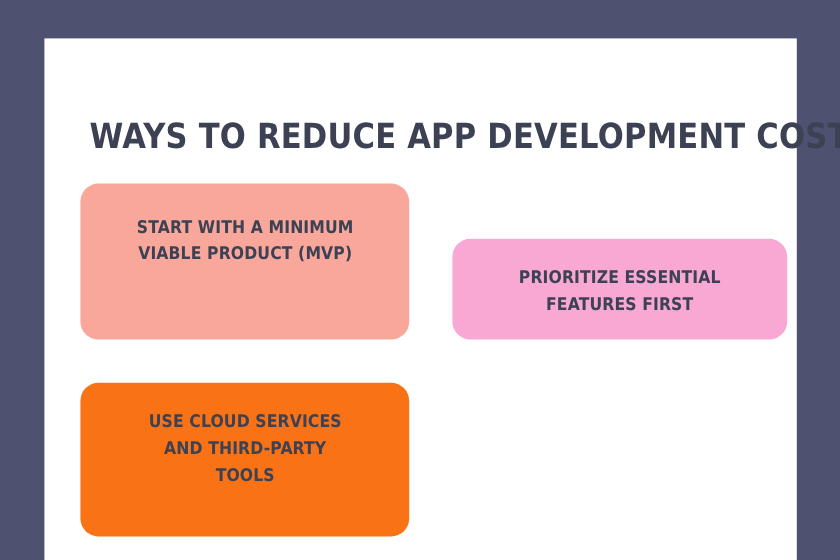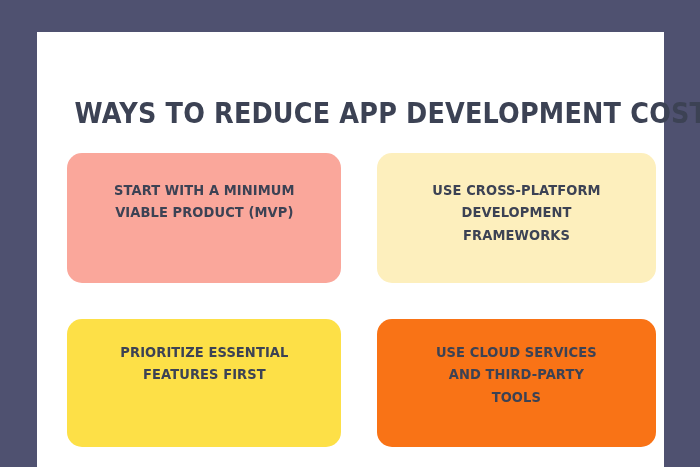--- a/index.html
+++ b/index.html
@@ -99,27 +99,22 @@
 
     <h1 id="page-title" style="color: rgb(60, 66, 84);">Ways to Reduce App Development Cost</h1>
 
     <div id="card-grid">
 
       <div class="card" style="background: rgb(250, 167, 155);">
         <span class="card-text" style="color: rgb(60, 66, 84);">Start with a minimum
 viable product (MVP)</span>
       </div>
 
-      <div class="card" style="background: rgb(253, 239, 189);">
-        <span class="card-text" style="color: rgb(60, 66, 84);">Use cross-platform
-development
-frameworks</span>
-      </div>
 
-      <div class="card card-row-2" style="background: #fde047;">
+      <div class="card card-row-2" style="background: #f9a8d4; margin-top: 46px;">
         <span class="card-text" style="color: rgb(60, 66, 84);">Prioritize essential
 features first</span>
       </div>
 
       <div class="card card-row-2" style="background: #f97316;">
         <span class="card-text" style="color: rgb(60, 66, 84);">Use cloud services
 and third-party
 tools</span>
       </div>
 

